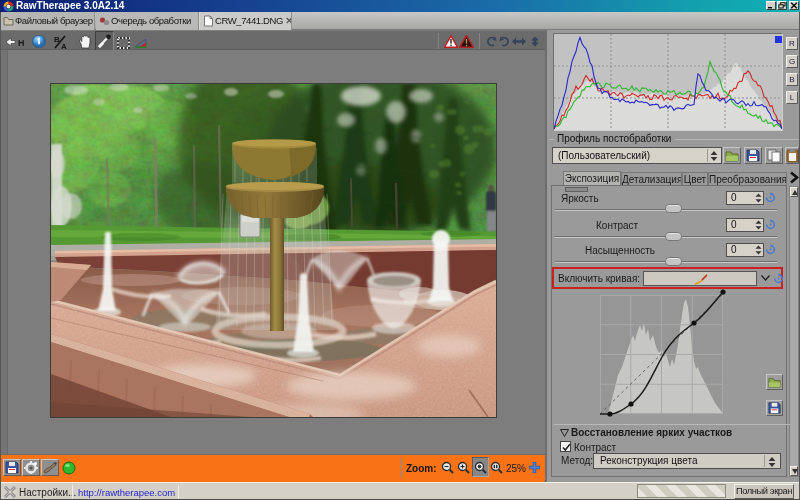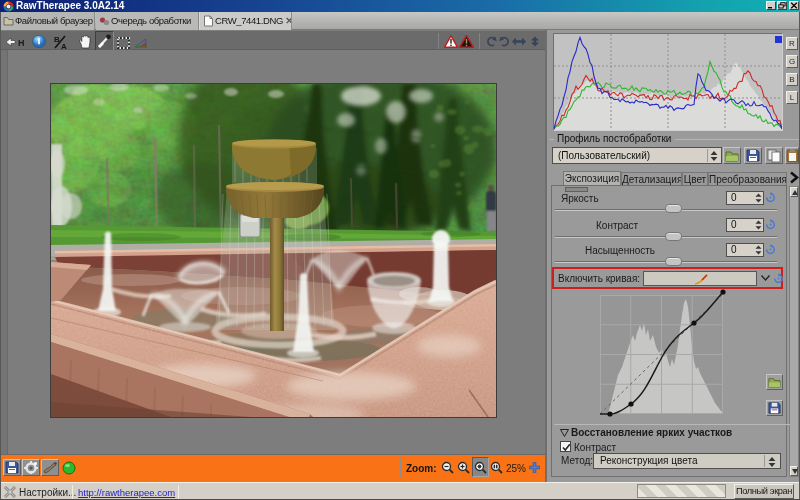--- a/index.html
+++ b/index.html
@@ -794,21 +794,21 @@
   </div>
 </div>
 
 <div class="abs" id="statusbar">
   <svg class="abs" style="left:4px;top:3px" width="12" height="12" viewBox="0 0 12 12">
     <path d="M1,1 L5,5 M11,1 L7,5 M1,11 L5,7 M11,11 L7,7" stroke="#777" stroke-width="2.6"></path>
     <path d="M1,1 L5,5 M11,1 L7,5 M1,11 L5,7 M11,11 L7,7" stroke="#b8b8b8" stroke-width="1.2"></path>
   </svg>
   <div class="abs" style="left:19px;top:4px;color:#222;">Настройки...</div>
   <div class="abs" style="left:72px;top:2px;width:1px;height:14px;background:#9a968c;border-right:1px solid #f0eee6;"></div>
-  <div class="abs" style="left:78px;top:4px;color:#2222cc;text-decoration:underline;font-size:9.5px;">http://rawtherapee.com</div>
+  <div class="abs" style="left:78px;top:4px;color:#2222cc;font-size:9.5px;">http://rawtherapee.com</div>
   <div class="abs" style="left:178px;top:2px;width:1px;height:14px;background:#9a968c;border-right:1px solid #f0eee6;"></div>
   <div class="abs" style="left:604px;top:4px;color:#444;margin-top:46px;">Ready.</div>
   <div class="abs" style="left:637px;top:1px;width:89px;height:14px;border:1px solid #8d897f;background:repeating-linear-gradient(45deg,#e8e6df 0 7px,#cfccc2 7px 14px);"></div>
   <div class="lightbtn" style="left:734px;top:1px;width:60px;height:15px;text-align:center;line-height:13px;color:#1a1a1a;background:#cac6bd;font-size:9.3px;letter-spacing:-0.4px;white-space:nowrap;overflow:hidden;">Полный экран</div>
 </div>
 
 <div class="abs" style="left:0;top:12px;width:1px;height:488px;background:#585858;"></div>
 <div class="abs" style="left:799px;top:12px;width:1px;height:488px;background:#585858;"></div>
 <div class="abs" style="left:0;top:499px;width:800px;height:1px;background:#4a4a4a;"></div>
 

